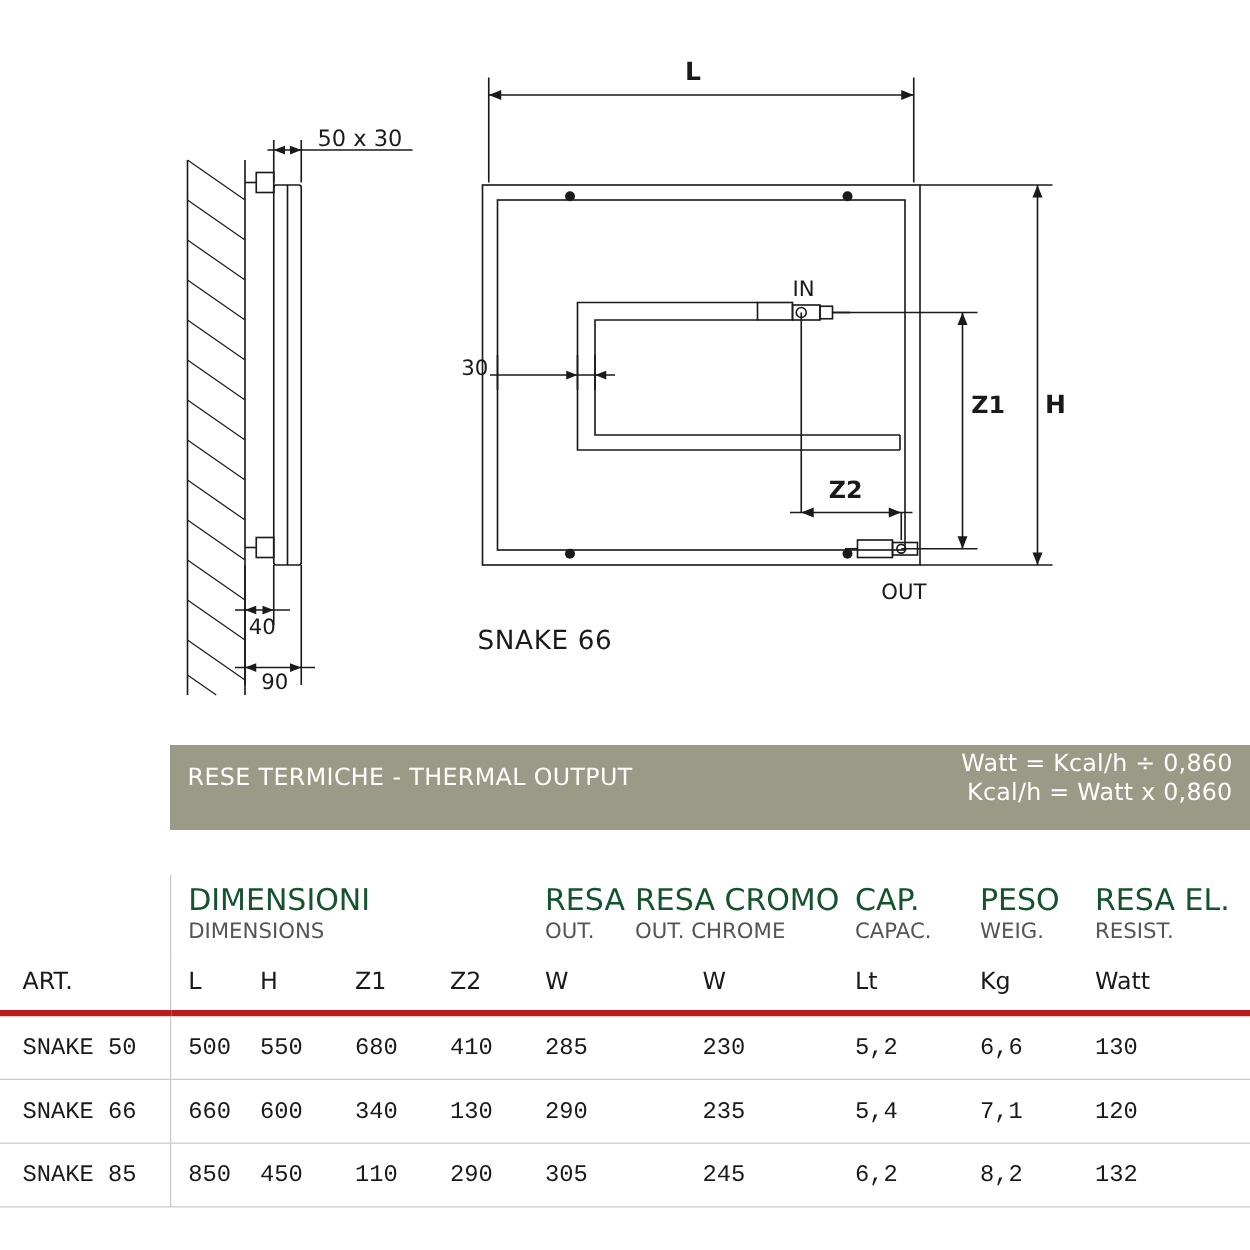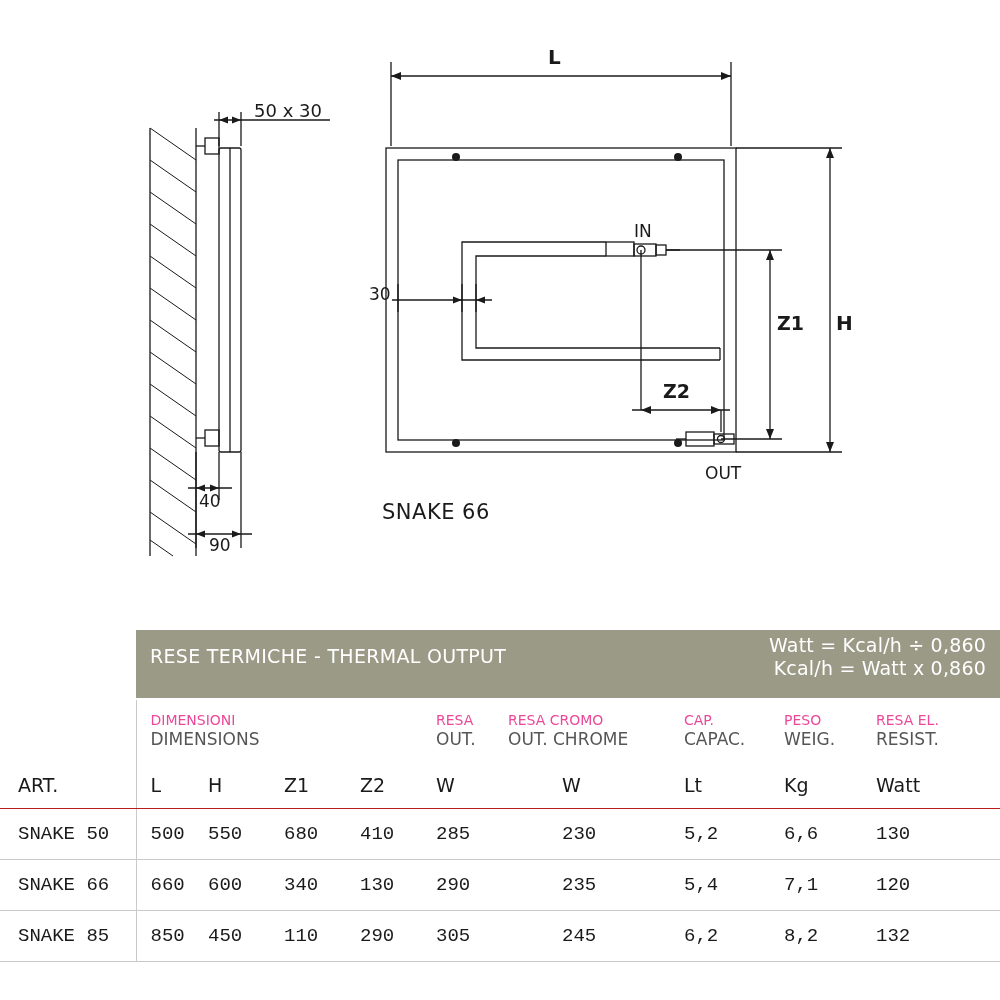--- a/index.html
+++ b/index.html
@@ -47,21 +47,20 @@
     top: 596px;
     width: 864px;
     height: 68px;
     background: #9a9a87;
     color: #ffffff;
     box-sizing: border-box;
     padding: 6px 14px 20px 14px;
     display: flex;
     justify-content: space-between;
     align-items: center;
-    margin-top: 34px;
   }
   .banner .left-block { line-height: 1.22; }
   .banner .b-l1 { font-size: 19px; letter-spacing: 0.3px; }
   .banner .b-l2 { font-size: 20px; font-weight: bold; letter-spacing: 0.3px; }
   .banner .right-block {
     text-align: right;
     line-height: 1.22;
     font-size: 19px;
     letter-spacing: 0.2px;
   }
@@ -82,34 +81,34 @@
     padding: 0;
     vertical-align: middle;
     font-weight: normal;
     text-align: left;
   }
   .hdr-row td {
     height: 62px;
     padding-bottom: 2px;
   }
   .hdr-main {
-    font-size: 14px;
-    color: #ec4899;
+    font-size: 24px;
+    color: #14532d;
     line-height: 1.25;
   }
   .hdr-sub {
     font-size: 17px;
     color: #555555;
     line-height: 1.25;
   }
   .units-row td {
     height: 46px;
     font-size: 19px;
     color: #1a1a1a;
-    border-bottom: 1px solid #b91c1c;
+    border-bottom: 5px solid #b91c1c;
   }
   .data-row td {
     height: 50px;
     font-size: 19px;
     color: #1a1a1a;
     border-bottom: 1px solid #c9c9c9;
     font-family: Liberation Mono, monospace;
   }
   .data-row td.art { font-size: 19px; }
   .col-art { width: 136px; padding-left: 18px !important; }

